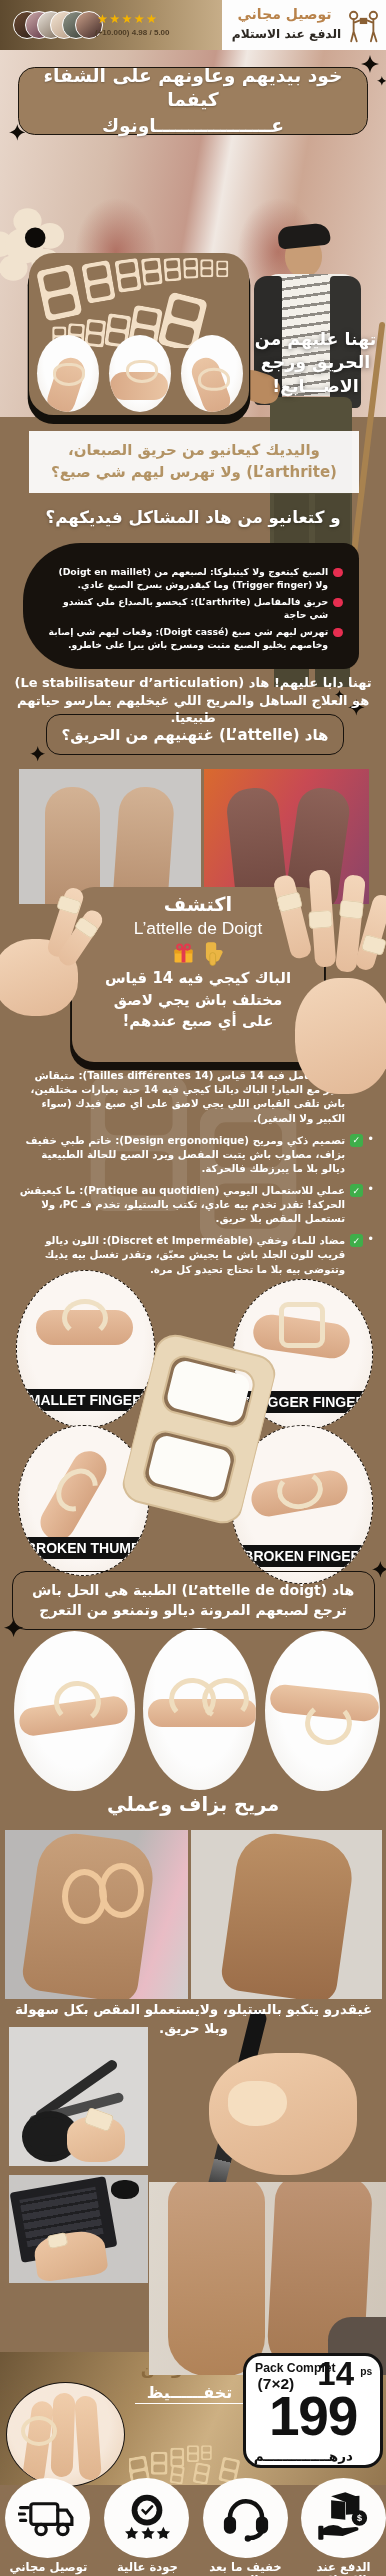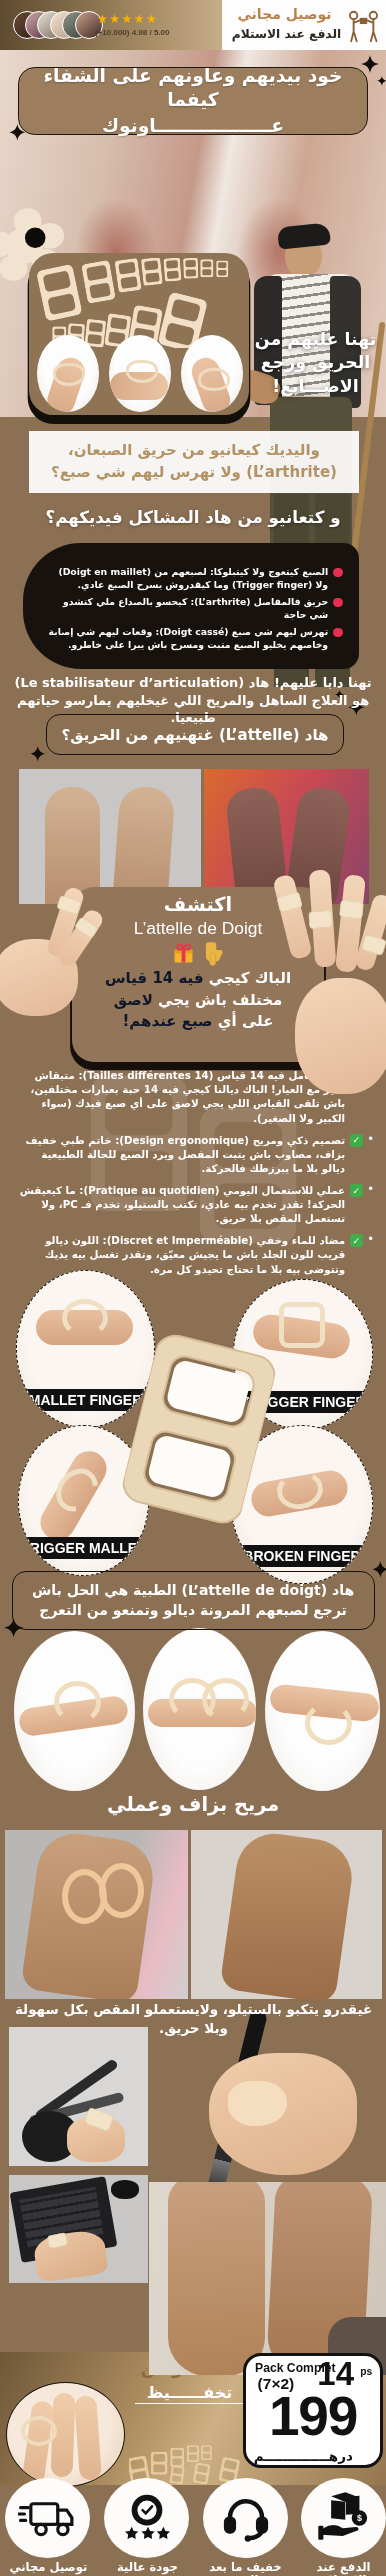--- a/index.html
+++ b/index.html
@@ -73,21 +73,21 @@
   .grey-hand{position:absolute;top:18px;width:55px;height:129px;background:linear-gradient(180deg,#d3b294,#b38b6b);border-radius:26px 26px 11.6px 11.6px;}
   #photo-hands-color{left:204px;top:769px;width:165px;height:135px;background:linear-gradient(120deg,#d96a2e 0%,#c84a53 45%,#8a4468 100%);}
   .dark-hand{position:absolute;top:19.3px;width:52px;height:122px;background:linear-gradient(180deg,#8d6258,#6e463e);border-radius:23px 23px 19.3px 19.3px;transform:rotate(-6deg);}
 
   
   #pack-card{left:72px;top:887px;width:252px;height:175px;background:#937659;border-radius:22px;box-shadow:0 6.4px 0 1.9px #15100b;z-index:2;box-sizing:border-box;padding:6.4px 9px;display:flex;flex-direction:column;align-items:center;gap:1.3px;}
   #discover-title{color:#fff;font-size:19.3px;font-weight:bold;}
   #product-name{color:#fff;font-size:17.4px;font-weight:normal;font-family:"Liberation Sans","DejaVu Sans",sans-serif;}
   #pack-icons{display:flex;gap:6.4px;align-items:center;height:27px;}
   .pack-line{font-size:15px;font-weight:bold;text-align:center;line-height:1.35;}
-  .seg-w{color:#fff;} .seg-b{color:#0f172a;}
+  .seg-w{color:#fff;} .seg-b{color:#ffffff;}
   .cut-hand{position:absolute;z-index:3;}
   .palm{position:absolute;background:linear-gradient(160deg,#f3d6ba,#e2b896);border-radius:45%;}
   .fing{position:absolute;background:linear-gradient(180deg,#f3d6ba,#e5bd9c);border-radius:9px;}
   .band{position:absolute;background:#f3e4c9;border-radius:3.9px;box-shadow:0 0 0 0.6px #d9c49f inset;}
 
   
   #features{left:16px;top:1068px;width:358px;z-index:2;display:flex;flex-direction:column;gap:7.7px;}
   .feat{display:flex;direction:rtl;gap:4.5px;align-items:flex-start;}
   .feat-marker{color:#fff;font-size:11.6px;line-height:1.2;}
   .check{flex:0 0 13px;width:13px;height:13px;background:#3fae4a;border-radius:3.2px;color:#fff;font-size:9px;font-weight:bold;display:flex;align-items:center;justify-content:center;margin-top:1.3px;}
@@ -396,21 +396,21 @@
     <div class="case-label">MALLET FINGER</div>
   </div>
   <div id="case2" class="abs case-circle">
     <div class="case-finger" style="transform:rotate(8deg);"></div>
     <div class="case-ring" style="border-bottom-color:#efe0c4;border-radius:9px;height:36px;top:22px;"></div>
     <div class="case-label">TRTGGER FINGER</div>
   </div>
   <div id="case3" class="abs case-circle">
     <div class="case-finger" style="transform:rotate(-60deg);left:6.4px;top:52px;"></div>
     <div class="case-ring" style="transform:rotate(-50deg);left:35px;top:45px;"></div>
-    <div class="case-label">TRIGGER MALLET</div>
+    <div class="case-label">BROKEN THUMB</div>
   </div>
   <div id="case4" class="abs case-circle">
     <div class="case-finger" style="transform:rotate(-10deg);top:50px;"></div>
     <div class="case-ring" style="transform:rotate(170deg);top:45px;"></div>
     <div class="case-label">BROKEN FINGER</div>
   </div>
   <svg id="center-product" class="abs" viewBox="0 0 60 84">
     <path fill-rule="evenodd" fill="#e9d7b8" stroke="#d5bd97" stroke-width="1" d="M10,0 h40 a10,10 0 0 1 10,10 v64 a10,10 0 0 1 -10,10 h-40 a10,10 0 0 1 -10,-10 v-64 a10,10 0 0 1 10,-10 z M16,9 h28 a7,7 0 0 1 7,7 v14 a7,7 0 0 1 -7,7 h-28 a7,7 0 0 1 -7,-7 v-14 a7,7 0 0 1 7,-7 z M16,47 h28 a7,7 0 0 1 7,7 v14 a7,7 0 0 1 -7,7 h-28 a7,7 0 0 1 -7,-7 v-14 a7,7 0 0 1 7,-7 z"></path>
     <rect x="11" y="11" width="38" height="24" rx="6" fill="#fdfcf8"></rect>
     <rect x="11" y="49" width="38" height="24" rx="6" fill="#fdfcf8"></rect>

